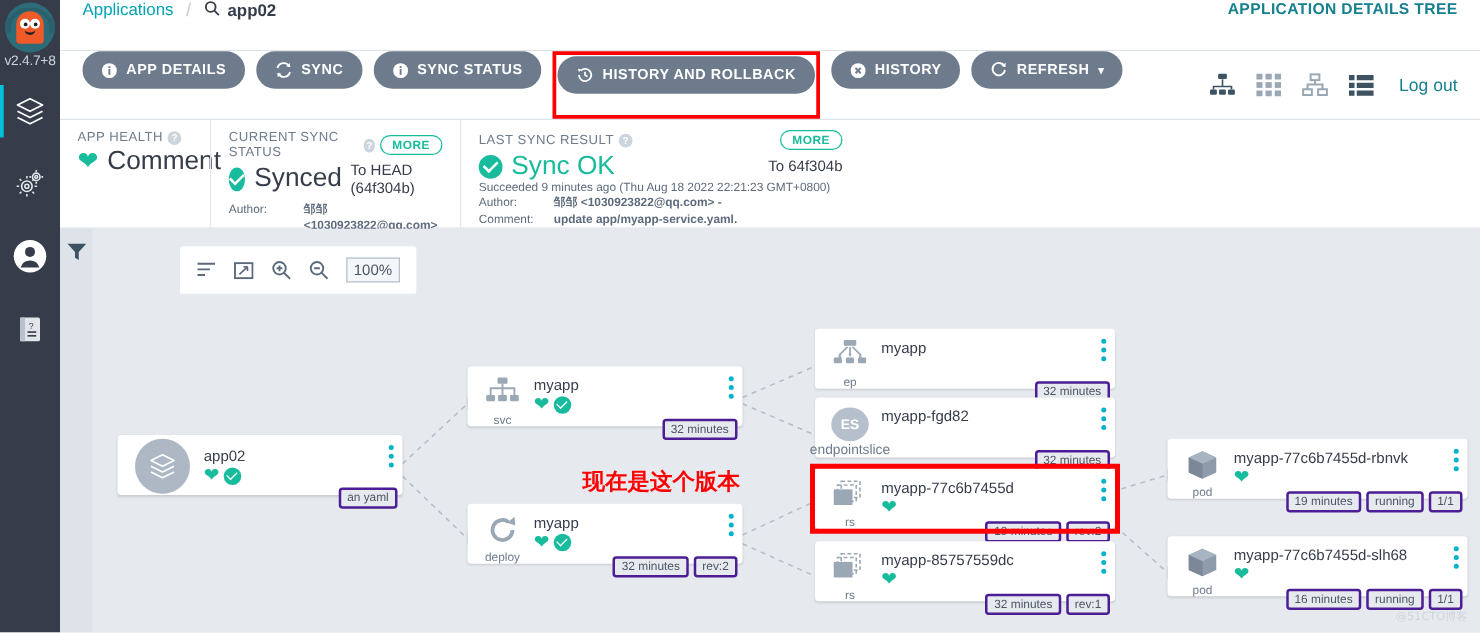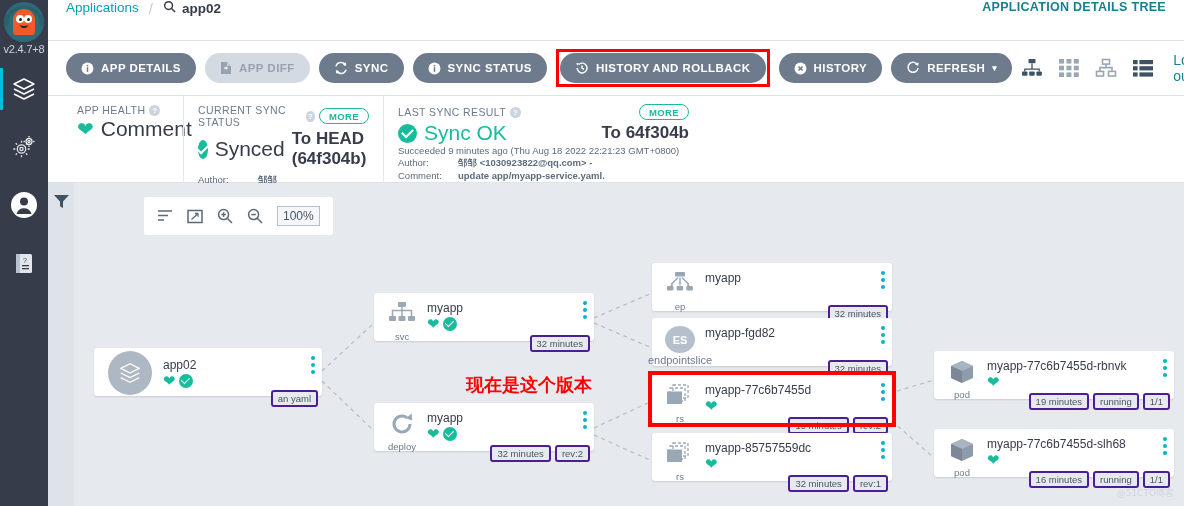--- a/index.html
+++ b/index.html
@@ -54,21 +54,21 @@
   .crumb-sep { color: #c5ccd6; margin: 0 10px; font-size: 15px; }
   .crumb-cur { color: #363c4a; font-size: 13.5px; font-weight: bold; display:flex; align-items:center; gap:6px;}
   .details-tree {
     margin-left: auto; color: #17808f; font-size: 12.5px; font-weight: bold; letter-spacing: .3px;
   }
 
   
   .toolbar {
     position: absolute; left: 48px; top: 41px; width: 1136px; height: 55px;
     background: #fff; border-bottom: 1px solid #dee3ea;
-    display: flex; align-items: center; padding: 0 18px; gap: 9px;
+    display: flex; padding: 0 18px; gap: 9px;
   }
   .btn {
     height: 30px; border-radius: 15px; background: #6d7b8d; color: #fff;
     display: inline-flex; align-items: center; gap: 7px; padding: 0 15px;
     font-size: 11.5px; font-weight: bold; letter-spacing: .45px; cursor: pointer;
     white-space: nowrap; border: none;
   }
   .btn.disabled { background: #d3dae2; color: #98a3b2; }
   .btn .ico { display:flex; align-items:center; }
   .hl-wrap { position: relative; display:inline-flex; padding:4px; }
@@ -79,21 +79,21 @@
   .view-icons { margin-left:auto; display:flex; align-items:center; gap:16px; }
   .view-icons .vi { cursor:pointer; display:flex; }
   .logout { color:#17808f; font-size:14px; cursor:pointer; margin-left:4px; }
 
   
   .summary {
     position: absolute; left: 48px; top: 96px; width: 1136px; height: 87px;
     background: #fff; border-bottom: 1px solid #dee3ea; display: flex;
   }
   .sum-col { padding: 8px 14px 6px 14px; }
-  .sum-col.health { width: 120px; margin-left: 15px; }
+  .sum-col.health { width: 120px; }
   .sum-col.sync { width: 200px; border-left: 1px solid #e4e9ef; }
   .sum-col.last { width: 320px; border-left: 1px solid #e4e9ef; }
   .sum-label { font-size: 10.5px; color: #6d7b8d; letter-spacing: .4px; display:flex; align-items:center; gap:4px; }
   .qmark {
     width: 11px; height: 11px; border-radius: 50%; background: #ccd4de; color:#fff;
     font-size: 8px; display: inline-flex; align-items: center; justify-content: center; font-weight:bold;
   }
   .more-pill {
     border: 1px solid #18bc9c; color: #18bc9c; border-radius: 10px;
     font-size: 9.5px; font-weight: bold; padding: 1.5px 9px; letter-spacing:.4px; cursor:pointer;
@@ -101,21 +101,21 @@
   .big-status { display: flex; align-items: center; gap: 7px; margin-top: 1px; }
   .big-status .txt { font-size: 21px; font-weight: 300; }
   .big-status .txt.green { color: #18bc9c; }
   .big-status .txt.dark { color: #363c4a; }
   .heart { color: #18bc9c; font-size: 20px; line-height: 1; }
   .check-circle {
     width: 19px; height: 19px; border-radius: 50%; background: #18bc9c;
     display: inline-flex; align-items: center; justify-content: center;
   }
   .check-circle::after { content:""; width:5px;height:9px;border:solid #fff;border-width:0 2px 2px 0;transform:rotate(45deg) translate(-1px,-1px);}
-  .to-head { font-size: 17px; font-weight: bold; color: #363c4a; margin-left: auto; }
+  .to-head { font-size: 12px; font-weight: normal; color: #363c4a; margin-left: auto; }
   .row-flex { display:flex; align-items:center; }
   .meta { font-size: 9.5px; color: #5d6b7c; line-height: 1.35; display:flex; }
   .meta .k { width: 60px; flex:none; }
   .meta .v { font-weight: bold; }
   .succeeded { font-size: 9.5px; color: #5d6b7c; line-height:1.3; }
 
   
   .canvas {
     position: absolute; left: 48px; top: 183px; width: 1136px; height: 323px;
     background: #dee3ea; overflow: hidden;
@@ -281,30 +281,20 @@
     <span class="ico">
       <svg width="13" height="13" viewBox="0 0 14 14">
           <circle cx="7" cy="7" r="6.4" fill="#fff"></circle>
           <rect x="6.2" y="5.6" width="1.6" height="5" fill="#6d7b8d"></rect>
           <rect x="6.2" y="3.1" width="1.6" height="1.7" fill="#6d7b8d"></rect>
         </svg>
     </span>
     <span>APP DETAILS</span>
   </div>
 
-  <div class="btn disabled">
-    <span class="ico">
-      <svg width="12" height="14" viewBox="0 0 12 14">
-          <path d="M1 1h6l4 4v8H1z" fill="#98a3b2"></path>
-          <path d="M7 1v4h4" fill="#c6cfd9"></path>
-          <path d="M4 7h4M6 5.5v3" stroke="#fff" stroke-width="1"></path>
-        </svg>
-    </span>
-    <span>APP DIFF</span>
-  </div>
 
   <div class="btn">
     <span class="ico">
       <svg width="14" height="14" viewBox="0 0 14 14">
           <g fill="none" stroke="#fff" stroke-width="1.5">
             <path d="M2 5.4A5 5 0 0 1 11.4 4.4"></path>
             <path d="M12 8.6A5 5 0 0 1 2.6 9.6"></path>
           </g>
           <path d="M11.8 1.3l.4 3.4-3.3-.7z" fill="#fff"></path>
           <path d="M2.2 12.7l-.4-3.4 3.3.7z" fill="#fff"></path>

